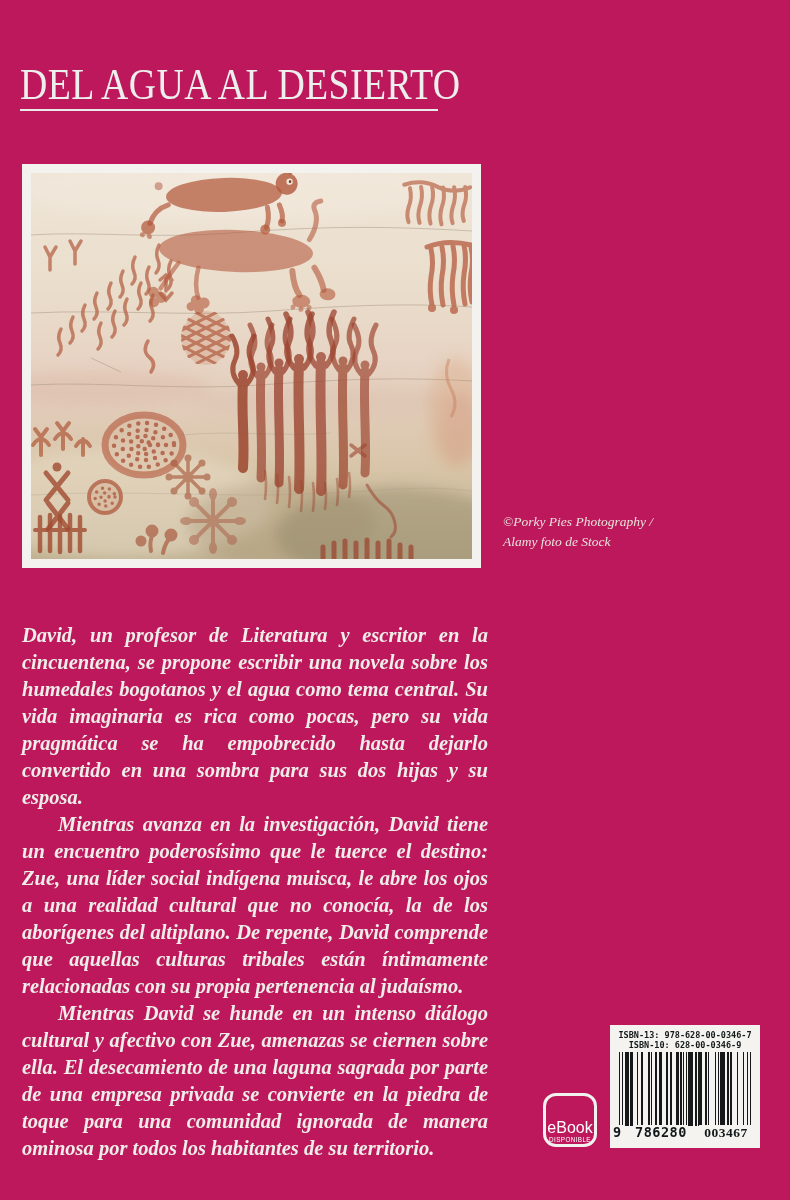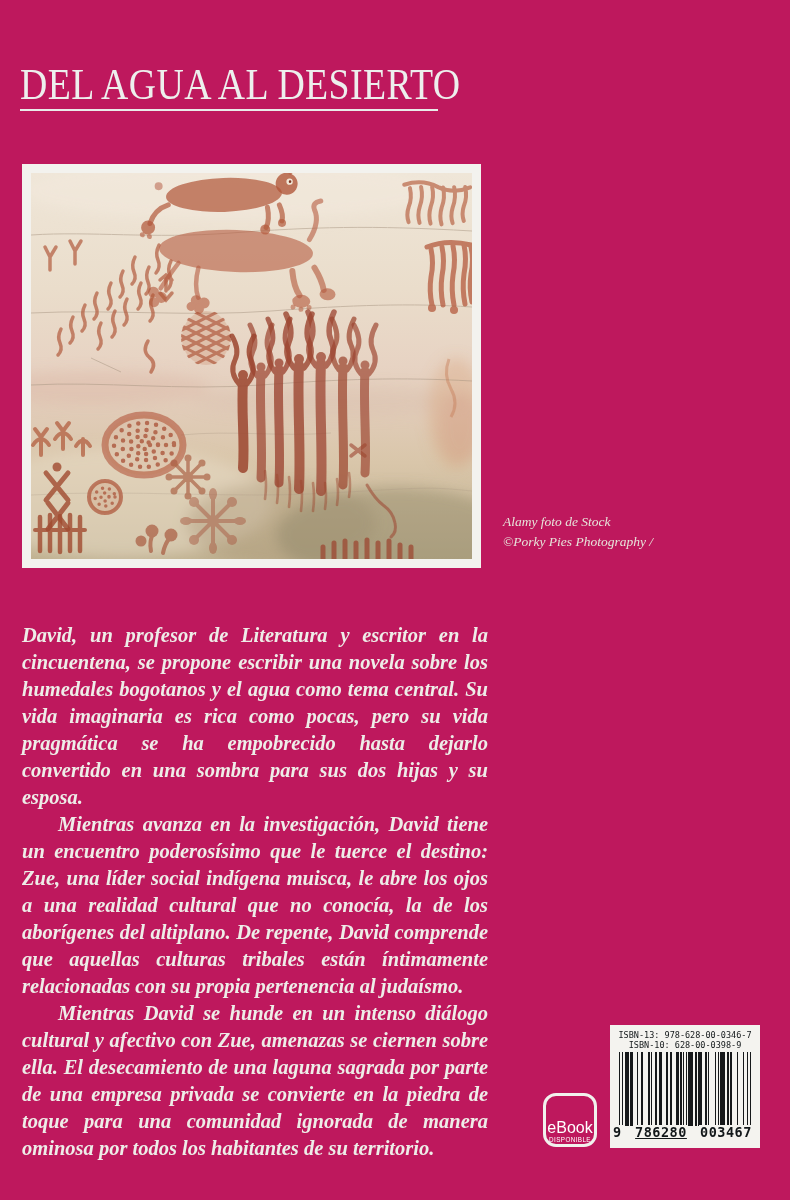--- a/index.html
+++ b/index.html
@@ -34,31 +34,31 @@
                border:3px solid #f1f1ed;border-radius:13px;box-sizing:border-box;
                display:flex;flex-direction:column;align-items:center;justify-content:center;
                font-family:"Liberation Sans",sans-serif;color:#ffffff;}
   .ebook-word{font-size:16px;line-height:16px;margin-top:23px;}
   .ebook-sub{font-size:6.3px;line-height:8px;letter-spacing:.4px;}
 
   
   .barcode-panel{position:absolute;left:610px;top:1025px;width:150px;height:123px;
                  background:#f4f3ef;color:#13181a;
                  font-family:"DejaVu Sans Mono",monospace;}
-  .isbn-line{font-size:8.5px;line-height:10px;font-weight:400;text-align:center;white-space:nowrap;}
+  .isbn-line{font-size:8.5px;line-height:10px;font-weight:700;text-align:center;white-space:nowrap;}
   .isbn-line.first{margin-top:5px;}
   .bars{position:absolute;left:9px;top:27px;width:132px;height:87px;}
   .bar{position:absolute;top:0;height:74px;background:#16181a;}
   .bar.guard{height:87px;}
   .bc-digits{position:absolute;top:100px;left:0;width:150px;height:17px;
              font-size:13.5px;font-weight:700;line-height:15px;}
   .bc-digits span{position:absolute;top:0;text-align:center;background:#f4f3ef;}
   .bc-p {left:1px;width:12px;}
-  .bc-g1{left:24px;width:54px;letter-spacing:.5px;text-decoration:underline;}
-  .bc-g2{left:89px;width:54px;letter-spacing:.5px;}
+  .bc-g1{left:24px;width:54px;letter-spacing:.5px;}
+  .bc-g2{left:89px;width:54px;letter-spacing:.5px;font-family:Liberation Serif, serif;}
 </style>
 </head>
 <body>
 
 <div class="page" style="background: #be185d;">
 
   <h1 class="title">DEL AGUA AL DESIERTO</h1>
   <div class="title-rule"></div>
 
   <figure class="photo-frame">
@@ -331,38 +331,38 @@
         <g stroke="#9c4733" stroke-width="5" fill="none" stroke-linecap="round" opacity=".75">
           <path d="M292,374 v12 M303,370 v16 M314,368 v18 M325,370 v16 M336,367 v19 M347,370 v16 M358,368 v18 M369,372 v14 M380,374 v12"></path>
         </g>
 
         <path d="M418,186 q-6,16 2,30 q8,14 0,28" stroke="#c4764f" stroke-width="3" fill="none" opacity=".4"></path>
       </g>
     </svg>
   </figure>
 
   <aside class="credit">
+    <div class="italic">©Porky Pies Photography /</div>
     <div class="italic">Alamy foto de Stock</div>
-    <div class="italic">©Porky Pies Photography /</div>
   </aside>
 
   <main class="synopsis">
     <p>David, un profesor de Literatura y escritor en la cincuentena, se propone escribir una novela sobre los humedales bogotanos y el agua como tema central. Su vida imaginaria es rica como pocas, pero su vida pragmática se ha empobrecido hasta dejarlo convertido en una sombra para sus dos hijas y su esposa.</p>
     <p class="indent">Mientras avanza en la investigación, David tiene un encuentro poderosísimo que le tuerce el destino: Zue, una líder social indígena muisca, le abre los ojos a una realidad cultural que no conocía, la de los aborígenes del altiplano. De repente, David comprende que aquellas culturas tribales están íntimamente relacionadas con su propia pertenencia al judaísmo.</p>
     <p class="indent">Mientras David se hunde en un intenso diálogo cultural y afectivo con Zue, amenazas se ciernen sobre ella. El desecamiento de una laguna sagrada por parte de una empresa privada se convierte en la piedra de toque para una comunidad ignorada de manera ominosa por todos los habitantes de su territorio.</p>
   </main>
 
   <div class="ebook-badge">
     <div class="ebook-word">eBook</div>
     <div class="ebook-sub">DISPONIBLE</div>
   </div>
 
   <div class="barcode-panel">
     <div class="isbn-line first">ISBN-13: 978-628-00-0346-7</div>
-    <div class="isbn-line">ISBN-10: 628-00-0398-9</div>
+    <div class="isbn-line">ISBN-10: 628-00-0346-9</div>
     <div class="bars" id="barcode-bars">
         <div class="bar guard" style="left: 0px; width: 1.39px;"></div>
         <div class="bar guard" style="left: 2.78px; width: 1.39px;"></div>
         <div class="bar" style="left: 5.56px; width: 4.17px;"></div>
         <div class="bar" style="left: 11.12px; width: 2.78px;"></div>
         <div class="bar" style="left: 18.06px; width: 1.39px;"></div>
         <div class="bar" style="left: 22.23px; width: 1.39px;"></div>
         <div class="bar" style="left: 29.18px; width: 1.39px;"></div>
         <div class="bar" style="left: 31.96px; width: 1.39px;"></div>
         <div class="bar" style="left: 36.13px; width: 1.39px;"></div>

